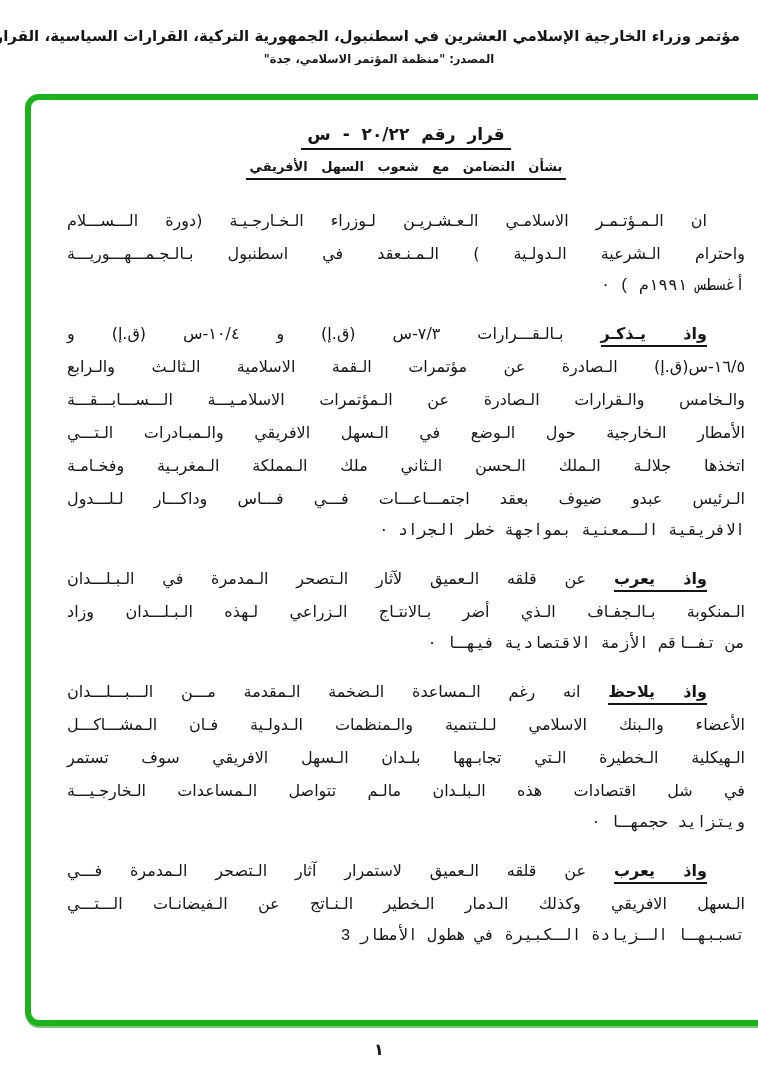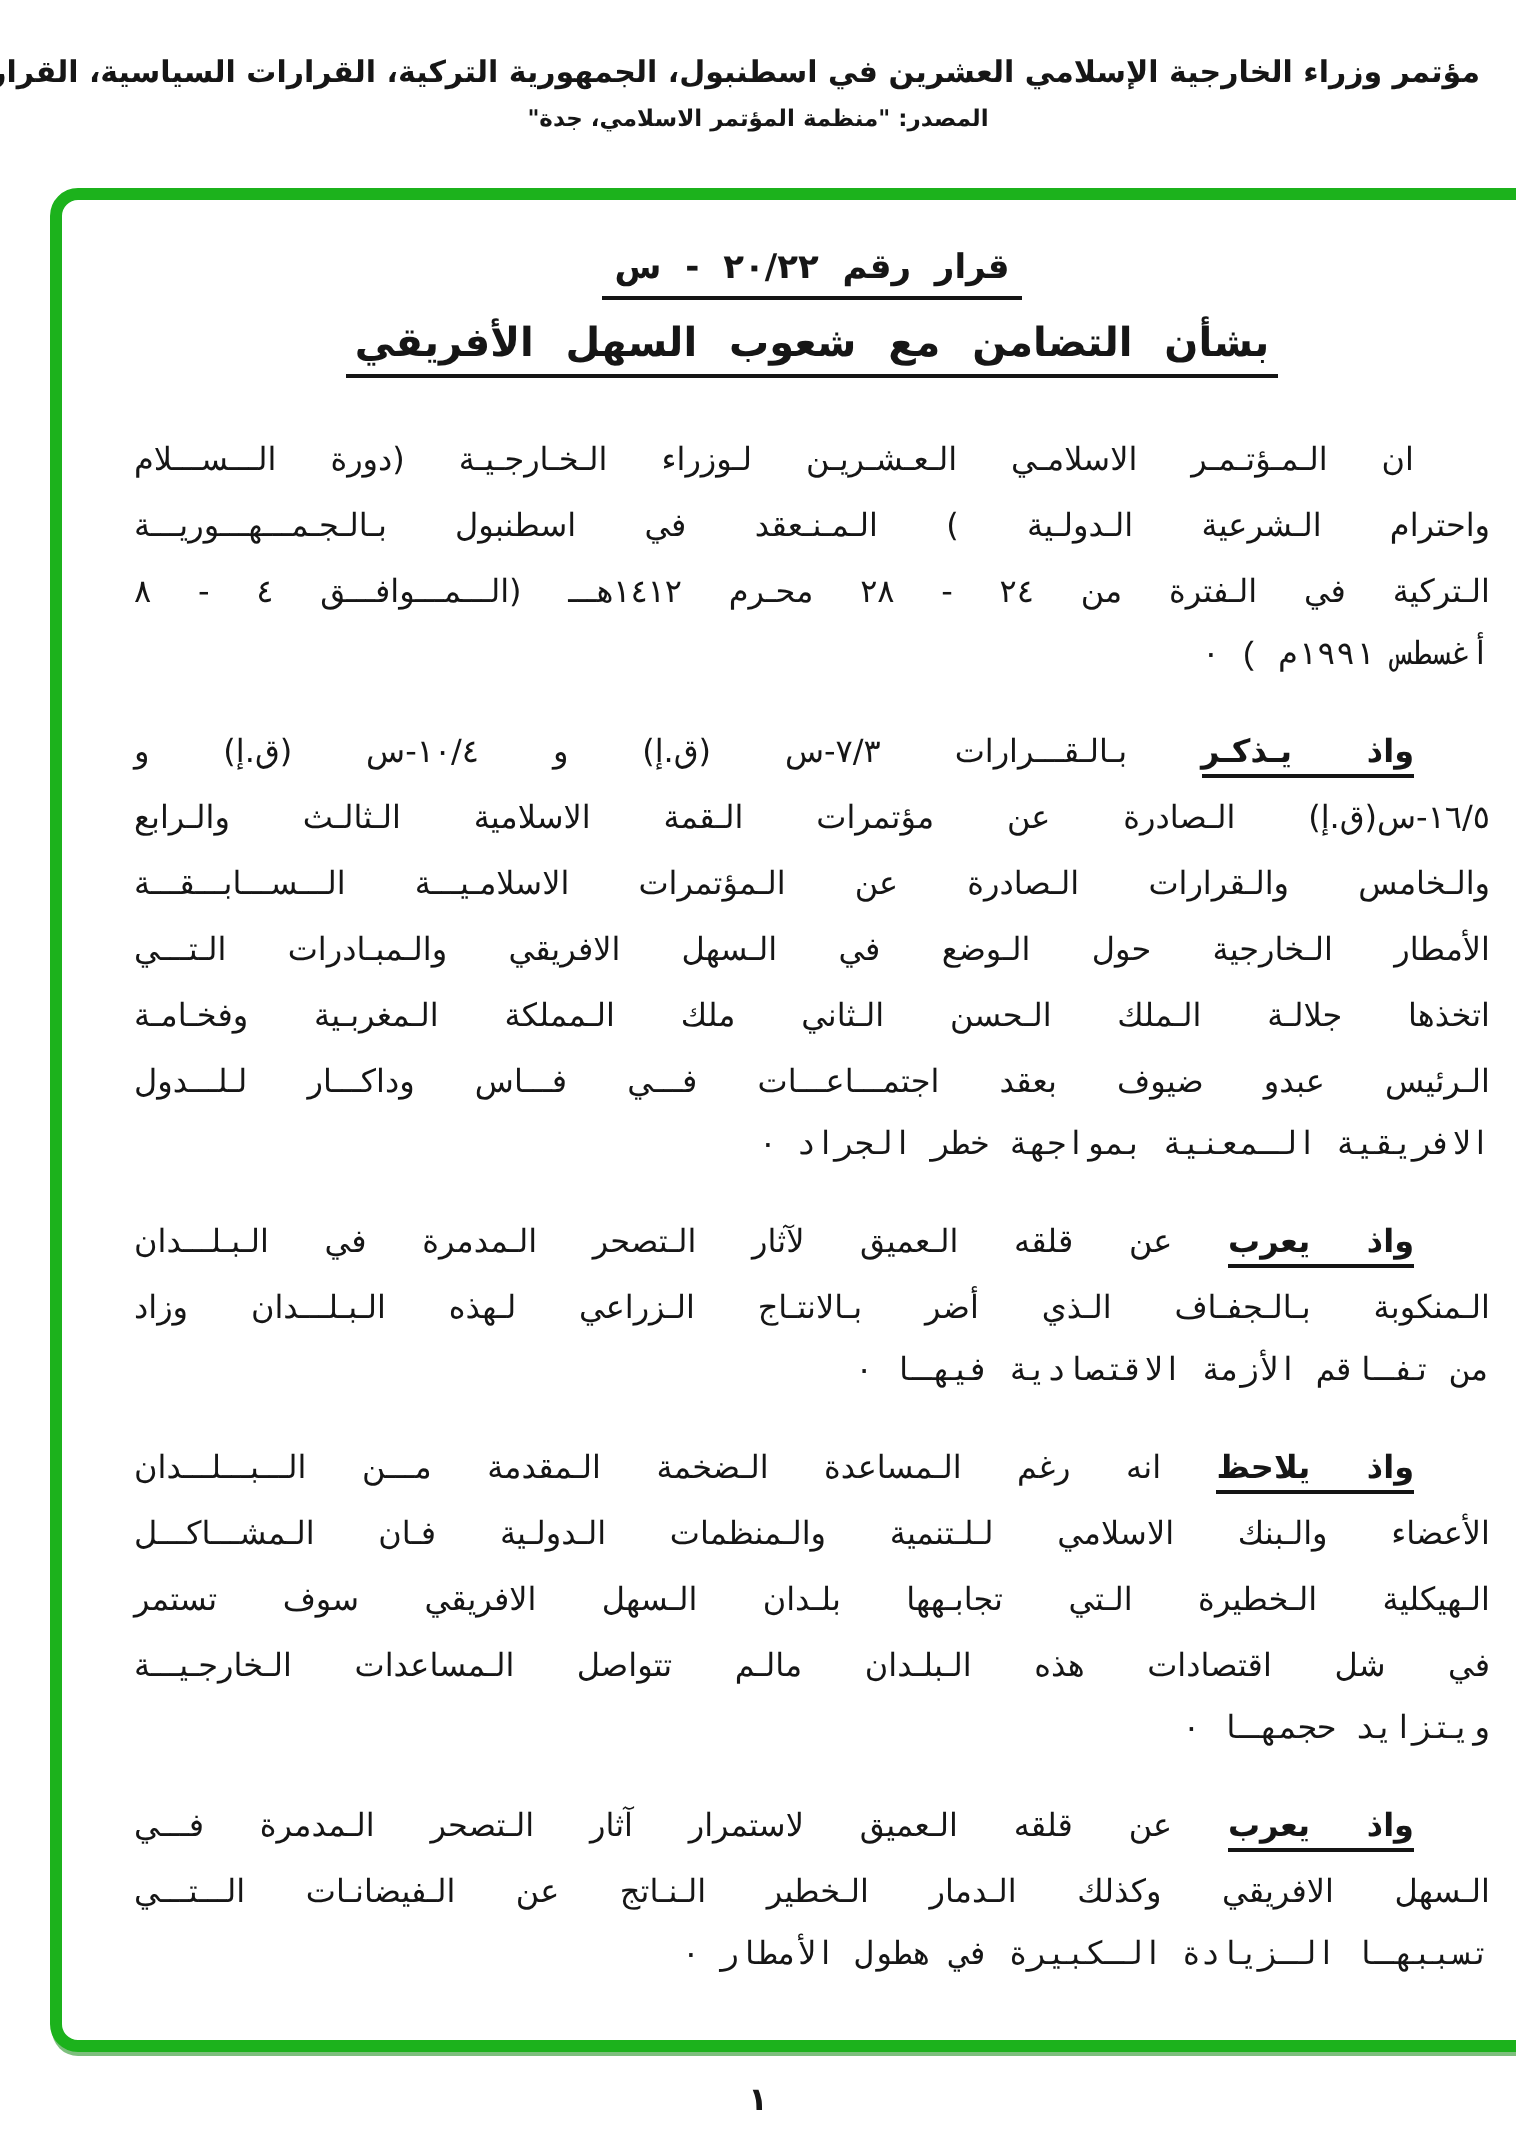--- a/index.html
+++ b/index.html
@@ -19,21 +19,21 @@
   .frame {
     position:absolute; left:25px; top:94px; width:750px; height:932px;
     border:6px solid var(--green); border-radius:14px; background:#fff;
     box-shadow:0 3px 0 -1px rgba(18,138,18,.55);
     padding:24px 24px 0 36px; overflow:hidden;
   }
   .doc { direction:rtl; }
   .t-wrap { text-align:center; direction:rtl; }
   .t1 { font-size:17px; font-weight:bold; word-spacing:6px; letter-spacing:.5px;
         display:inline-block; border-bottom:2px solid #151515; padding:0 6px 4px 6px; }
-  .t2 { font-size:20px; font-weight:bold; word-spacing:9px;
+  .t2 { font-size:13px; font-weight:bold; word-spacing:9px;
         display:inline-block; border-bottom:2px solid #151515; padding:0 4px 4px 4px; margin-top:9px; }
   .body-text { margin-top:24px; }
   .para { margin-top:14px; }
   .para:first-child { margin-top:0; }
   .line {
     font-size:16px; line-height:33px; white-space:nowrap;
     text-align:justify; text-align-last:justify;
   }
   .line.first { padding-right:38px; }
   .line.last { text-align:right; text-align-last:right;font-family:Liberation Mono, monospace; }
@@ -56,21 +56,20 @@
     <div class="t-wrap">
       <span class="t1">قرار رقم ٢٠/٢٢ - س</span>
     </div>
     <div class="t-wrap">
       <span class="t2">بشأن التضامن مع شعوب السهل الأفريقي</span>
     </div>
     <div class="body-text">
         <div class="para">
           <div class="line first">ان الـمـؤتـمـر الاسلامـي الـعـشـريـن لـوزراء الـخـارجـيـة (دورة الـــســـلام</div>
           <div class="line">واحترام الـشرعية الـدولـية ) الـمـنـعقد في اسطنبول بـالـجـمـــهـــوريـــة</div>
-          <div class="line">الـتركية في الـفترة من ٢٤ - ٢٨ محـرم ١٤١٢هـــ (الـــمـــوافـــق ٤ - ٨</div>
           <div class="line last">أغسطس ١٩٩١م ) ٠</div>
         </div>
         <div class="para">
           <div class="line first"><span class="lead">واذ يـذكـر</span> بـالـقـــرارات ٧/٣-س (ق.إ) و ١٠/٤-س (ق.إ) و</div>
           <div class="line">١٦/٥-س(ق.إ) الـصادرة عن مؤتمرات الـقمة الاسلامية الـثالـث والـرابع</div>
           <div class="line">والـخامس والـقرارات الـصادرة عن الـمؤتمرات الاسلامـيـــة الـــســـابـــقـــة</div>
           <div class="line">الأمطار الـخارجية حول الـوضع في الـسهل الافريقي والـمبـادرات الـتـــي</div>
           <div class="line">اتخذها جلالـة الـملك الـحسن الـثاني ملك الـمملكة الـمغربـية وفخـامـة</div>
           <div class="line">الـرئيس عبدو ضيوف بعقد اجتمـــاعـــات فـــي فـــاس وداكـــار لـلـــدول</div>
           <div class="line last">الافريقية الـمعنية بمواجهة خطر الجراد ٠</div>
@@ -83,19 +82,19 @@
         <div class="para">
           <div class="line first"><span class="lead">واذ يلاحظ</span> انه رغم الـمساعدة الـضخمة الـمقدمة مـــن الـــبـــلـــدان</div>
           <div class="line">الأعضاء والـبنك الاسلامي لـلـتنمية والـمنظمات الـدولـية فـان الـمشـــاكـــل</div>
           <div class="line">الـهيكلية الـخطيرة الـتي تجابـهها بلـدان الـسهل الافريقي سوف تستمر</div>
           <div class="line">في شل اقتصادات هذه الـبلـدان مالـم تتواصل الـمساعدات الـخارجـيـــة</div>
           <div class="line last">ويتزايد حجمهـا ٠</div>
         </div>
         <div class="para">
           <div class="line first"><span class="lead">واذ يعرب</span> عن قلقه الـعميق لاستمرار آثار الـتصحر الـمدمرة فـــي</div>
           <div class="line">الـسهل الافريقي وكذلك الـدمار الـخطير الـنـاتج عن الـفيضانـات الـــتـــي</div>
-          <div class="line last">تسببهـا الـزيادة الـكبيرة في هطول الأمطار ٠</div>
+          <div class="line last">تسببهـا الـزيادة الـكبيرة في هطول الأمطار 3</div>
         </div>
       </div>
   </div>
 </div>
 
 <div class="pageno">١</div>
 
 </body></html>

